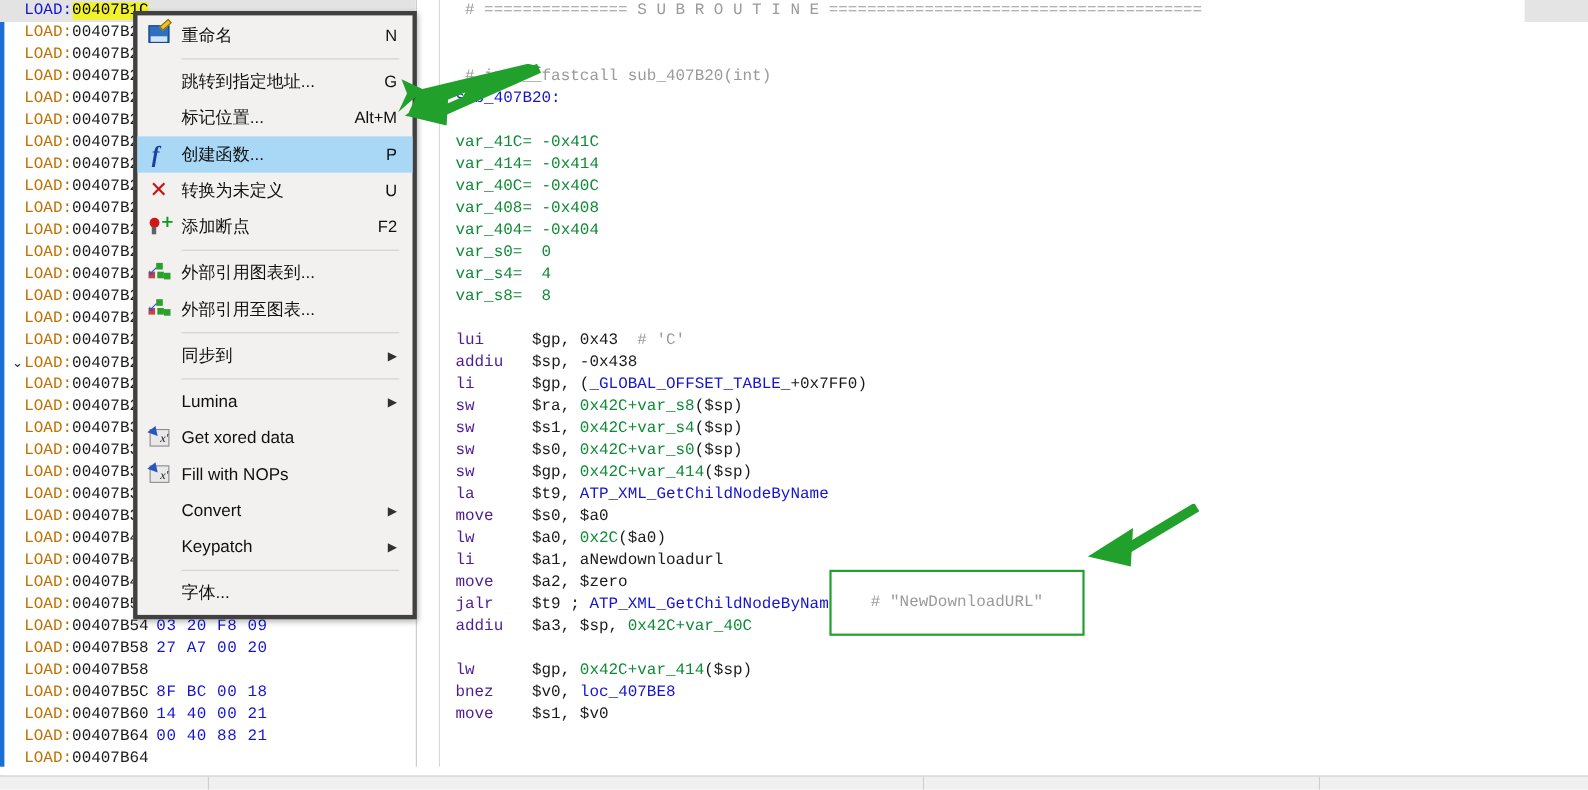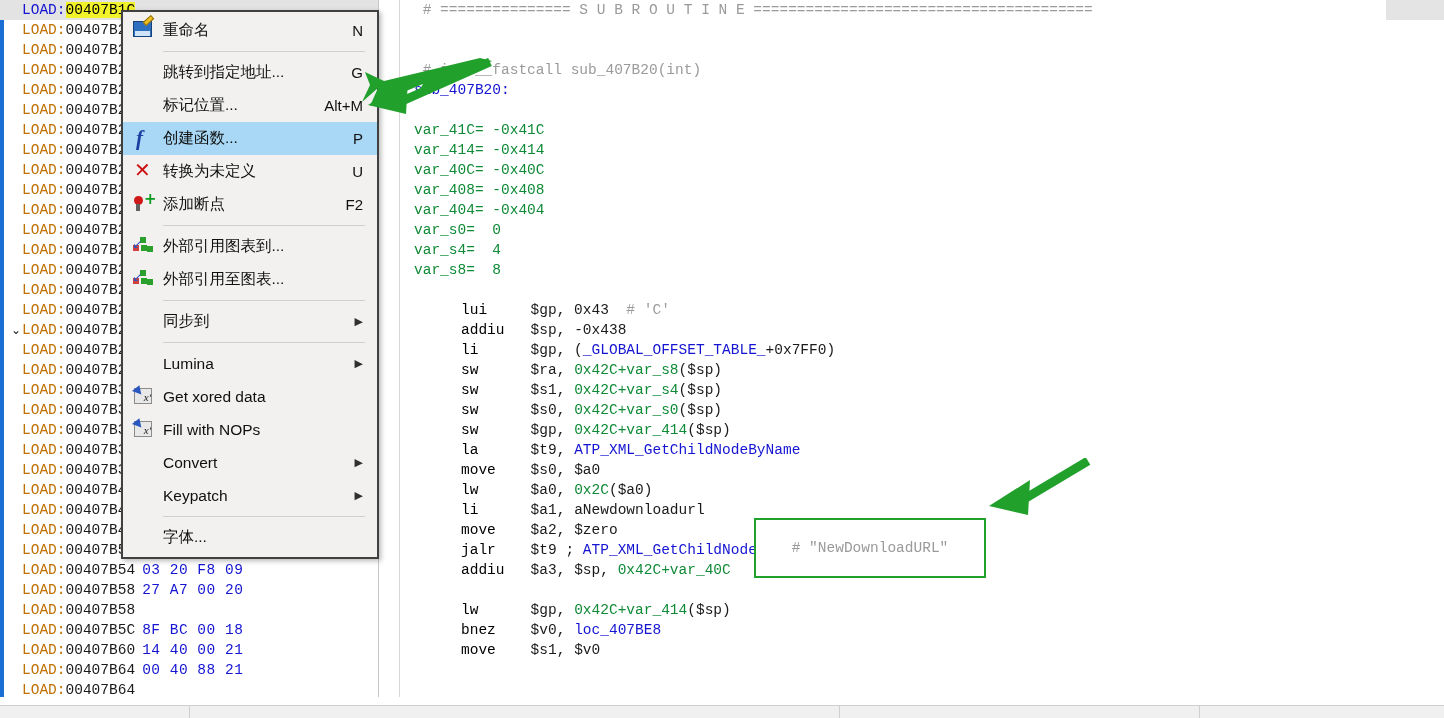--- a/index.html
+++ b/index.html
@@ -46,28 +46,28 @@
   #disasm-pane {
     position: absolute; left: 400px; top: 0; width: 1044px; height: 705px;
     background: #ffffff; overflow: hidden;
     font-family: "Liberation Mono", "DejaVu Sans Mono", monospace;
     font-size: 14.5px;
   }
   .dline { height: 20px; line-height: 20px; white-space: pre; padding-left: 14px; }
   .c-cmt   { color: #9a9a9a; }
   .c-name  { color: #1414d2; }
   .c-green { color: #0f8a36; }
-  .c-mn    { color: #000000; margin-left: 47px; }
+  .c-mn    { color: #4c1d95; }
   .c-dk    { color: #1a1a1a; }
   .c-blue  { color: #1414d2; font-family: Liberation Mono, monospace; }
 
   
   #ctx-menu {
     position: absolute; left: 121px; top: 10px; width: 258px;
-    background: #f2f1f0; border: 2px solid #404040;
+    background: #f2f1f0; border: 4px solid #404040;
     box-shadow: 2px 2px 5px rgba(0,0,0,0.28);
     padding: 2px 0 3px 0; z-index: 60;
   }
   .mi {
     position: relative; height: 33px; display: flex; align-items: center;
     font-size: 15.5px; color: #101010; cursor: default;
     font-family: "Liberation Sans", sans-serif;
   }
   .mi.sel { background: #a8d8f5; }
   .mi .ico { width: 40px; height: 33px; position: relative; flex: 0 0 40px; }

